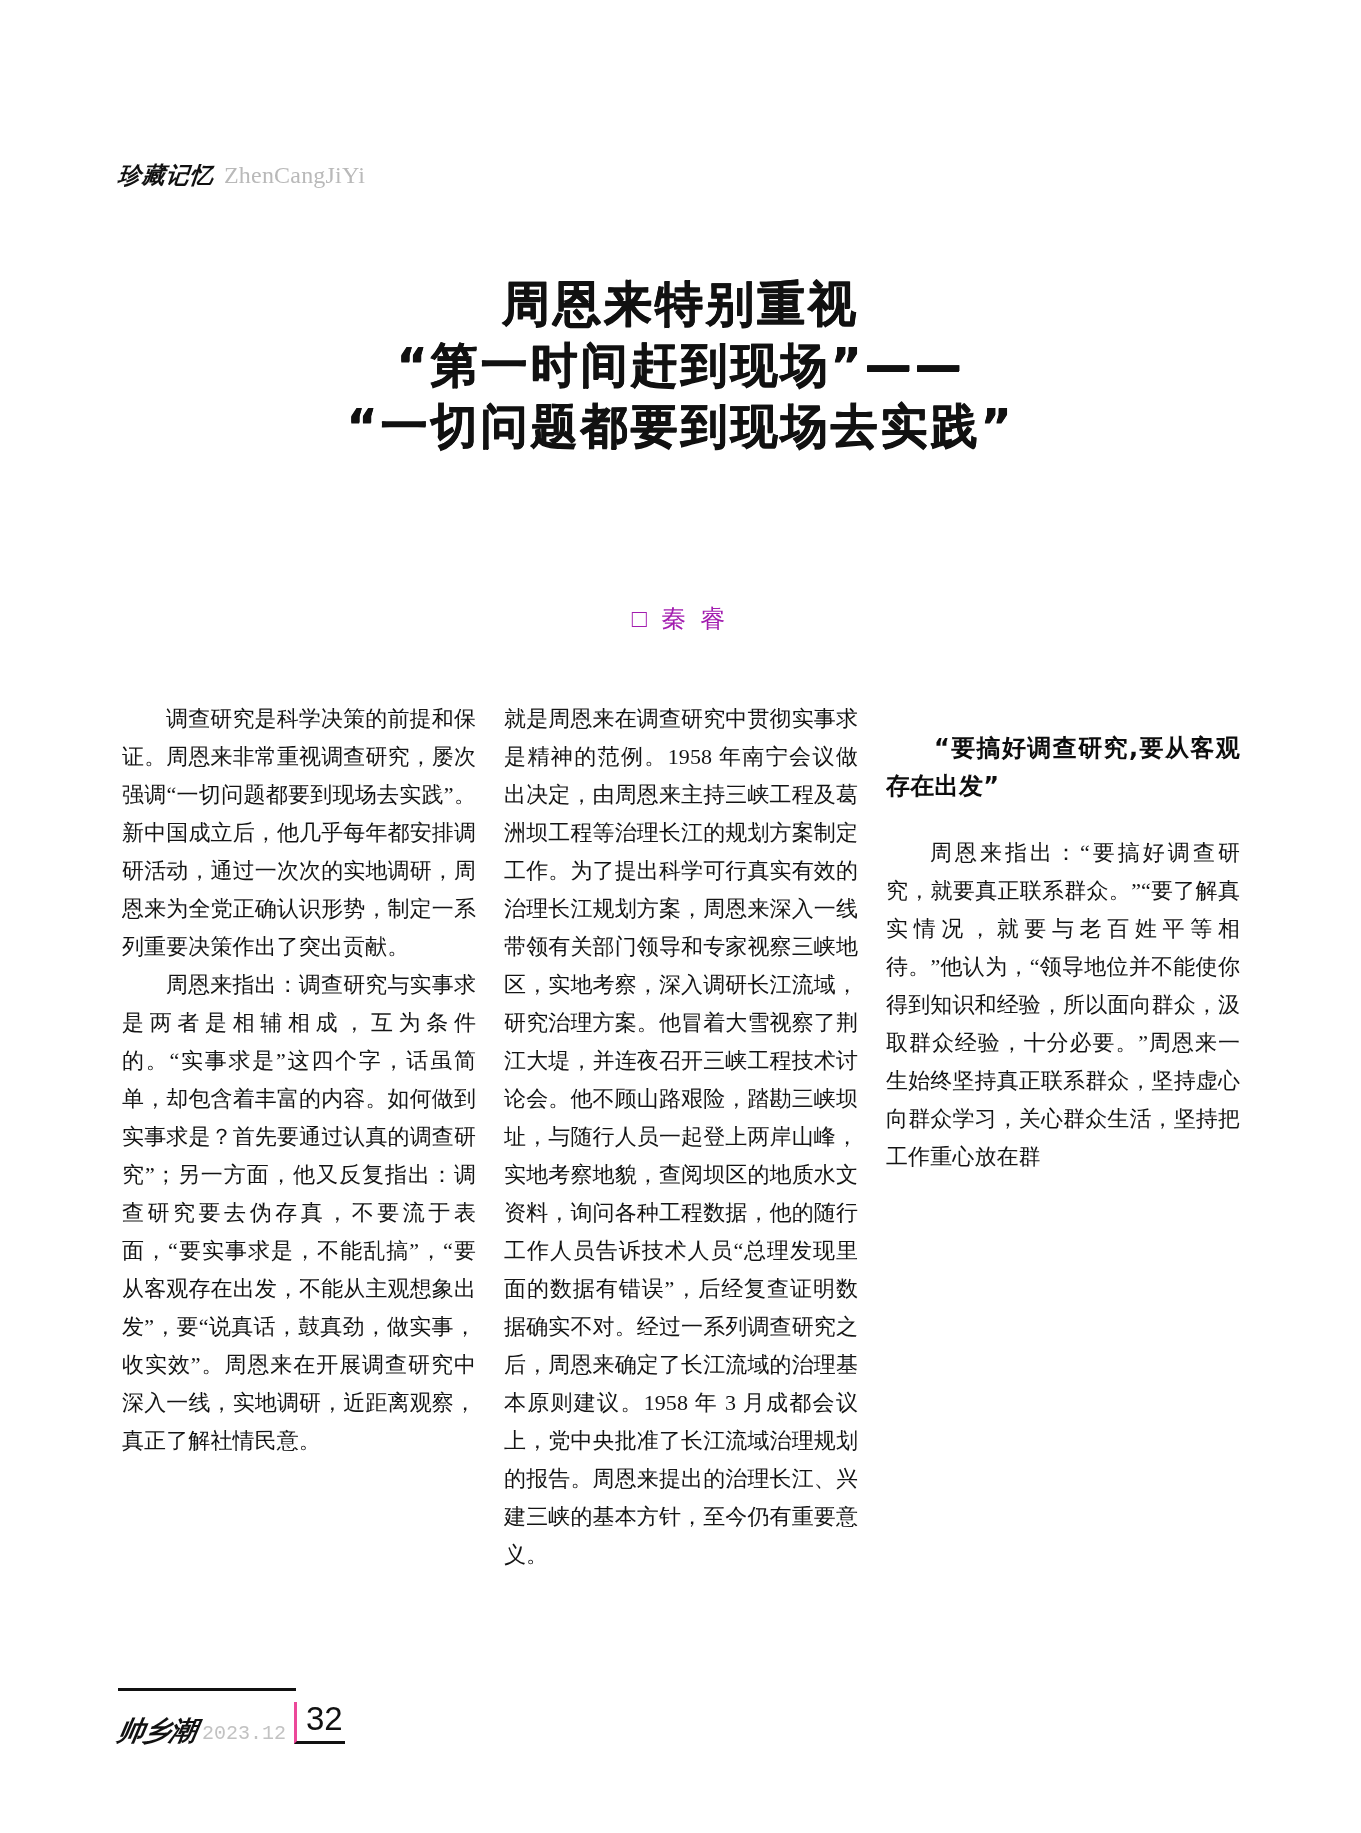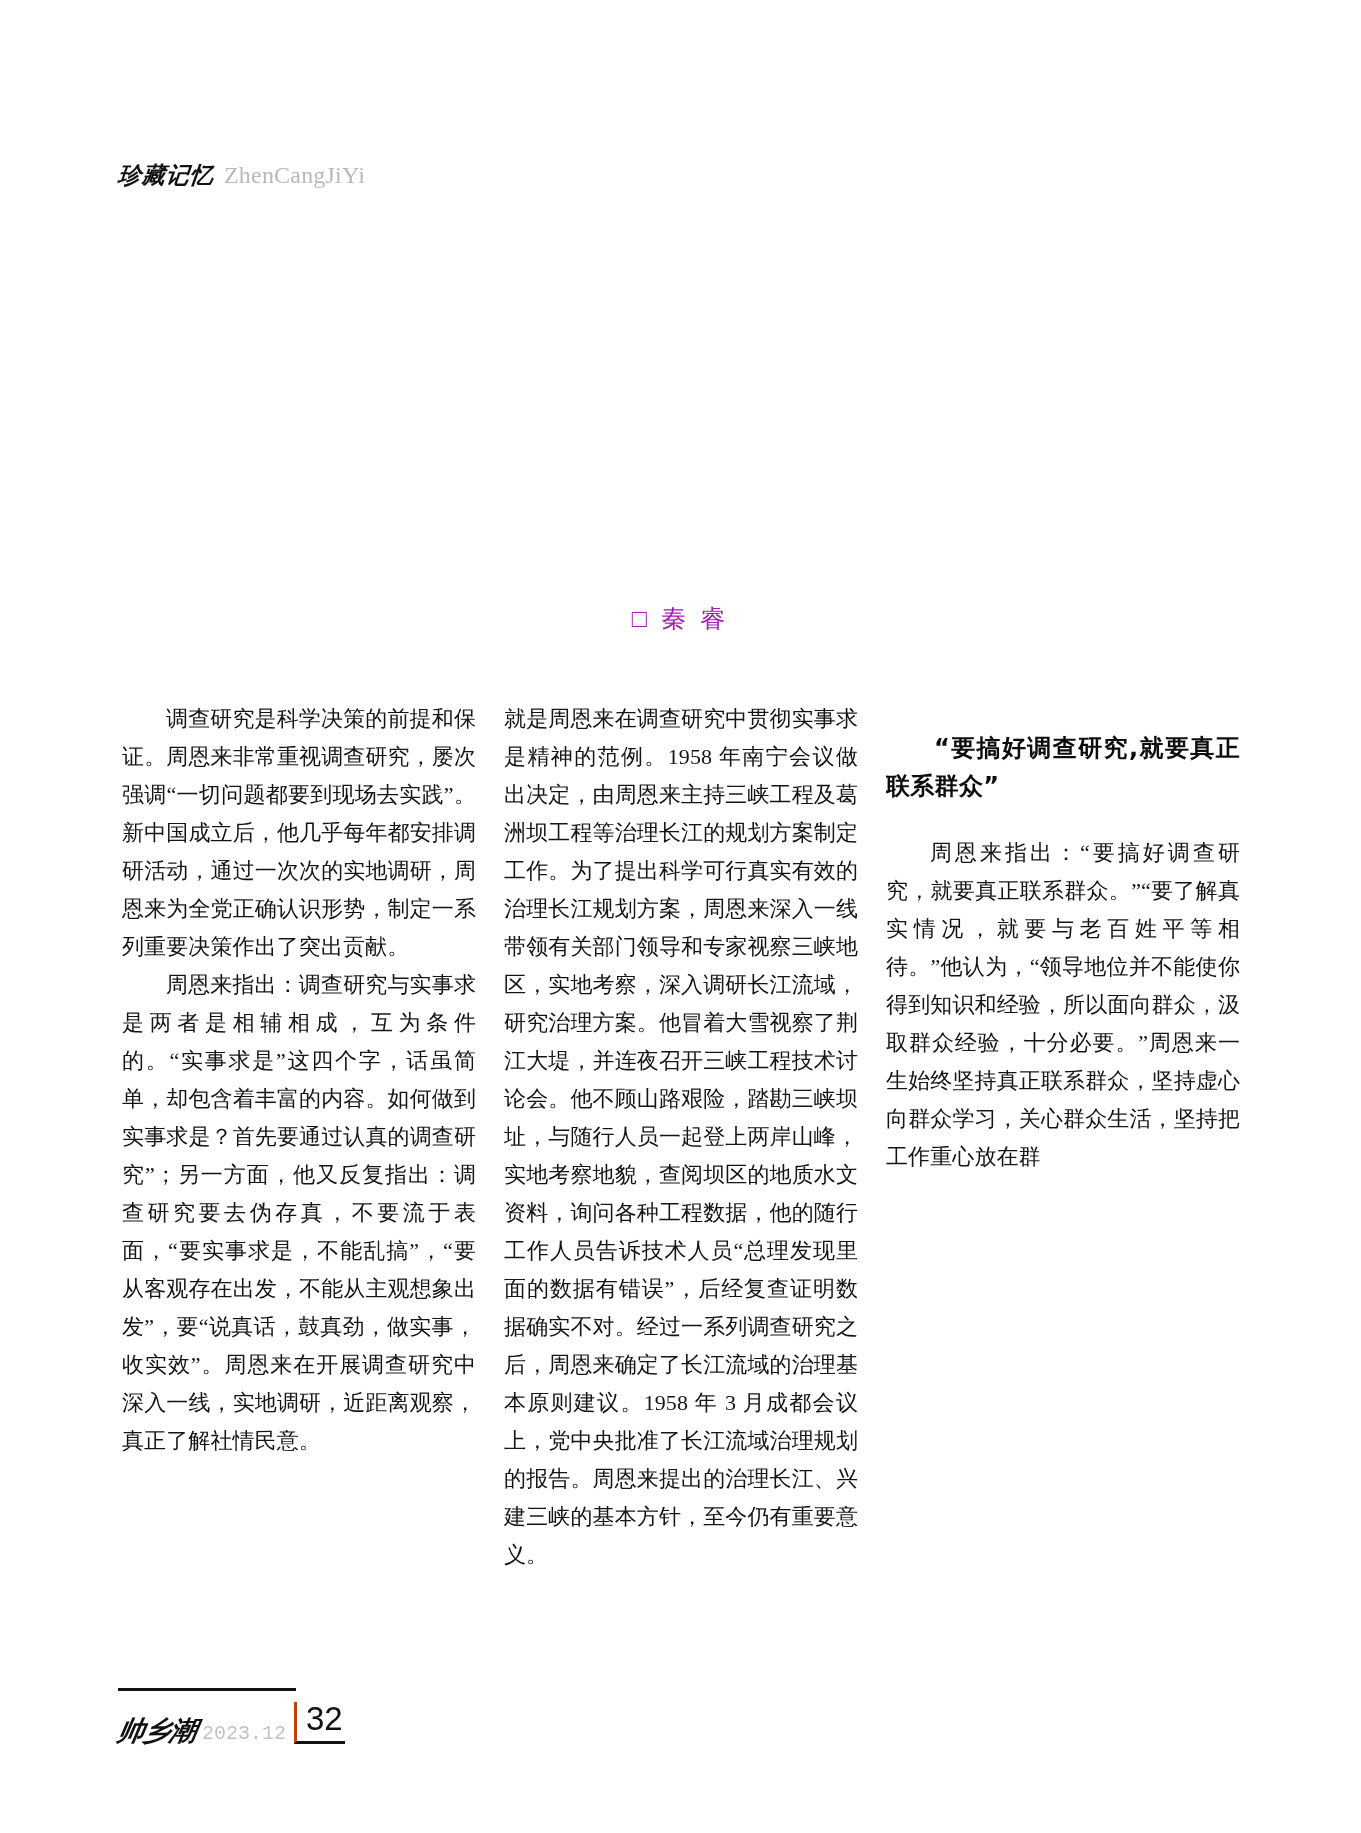--- a/index.html
+++ b/index.html
@@ -162,52 +162,57 @@
     line-height: 1;
   }
   .footer-pageno {
     font-family: "Liberation Sans", "DejaVu Sans", sans-serif;
     font-size: 33px;
     font-weight: 500;
     color: #111;
     line-height: 1;
     margin-left: 8px;
     padding: 0 2px 6px 9px;
-    border-left: 3px solid #c2410c;
+    border-left: 3px solid #ec4899;
     border-bottom: 3px solid #111;
   }
 </style>
 </head>
 <body>
 
 <div class="page">
 
   <div class="runhead">
     <span class="runhead-cn">珍藏记忆</span>
     <span class="runhead-py">ZhenCangJiYi</span>
   </div>
 
+  <div class="title-block">
+    <div class="title-line l1">周恩来特别重视</div>
+    <div class="title-line l2">“第一时间赶到现场”——</div>
+    <div class="title-line l3">“一切问题都要到现场去实践”</div>
+  </div>
 
   <div class="byline">□ 秦  睿</div>
 
   <div class="columns">
 
     <div class="col">
       <p class="body">调查研究是科学决策的前提和保证。周恩来非常重视调查研究，屡次强调“一切问题都要到现场去实践”。新中国成立后，他几乎每年都安排调研活动，通过一次次的实地调研，周恩来为全党正确认识形势，制定一系列重要决策作出了突出贡献。</p>
       <p class="body">周恩来指出：调查研究与实事求是两者是相辅相成，互为条件的。“实事求是”这四个字，话虽简单，却包含着丰富的内容。如何做到实事求是？首先要通过认真的调查研究”；另一方面，他又反复指出：调查研究要去伪存真，不要流于表面，“要实事求是，不能乱搞”，“要从客观存在出发，不能从主观想象出发”，要“说真话，鼓真劲，做实事，收实效”。周恩来在开展调查研究中深入一线，实地调研，近距离观察，真正了解社情民意。</p>
 
     </div>
 
     <div class="col">
       <p class="body cont">就是周恩来在调查研究中贯彻实事求是精神的范例。1958 年南宁会议做出决定，由周恩来主持三峡工程及葛洲坝工程等治理长江的规划方案制定工作。为了提出科学可行真实有效的治理长江规划方案，周恩来深入一线带领有关部门领导和专家视察三峡地区，实地考察，深入调研长江流域，研究治理方案。他冒着大雪视察了荆江大堤，并连夜召开三峡工程技术讨论会。他不顾山路艰险，踏勘三峡坝址，与随行人员一起登上两岸山峰，实地考察地貌，查阅坝区的地质水文资料，询问各种工程数据，他的随行工作人员告诉技术人员“总理发现里面的数据有错误”，后经复查证明数据确实不对。经过一系列调查研究之后，周恩来确定了长江流域的治理基本原则建议。1958 年 3 月成都会议上，党中央批准了长江流域治理规划的报告。周恩来提出的治理长江、兴建三峡的基本方针，至今仍有重要意义。</p>
 
     </div>
 
     <div class="col">
-      <h3 class="subhead">“要搞好调查研究,就要真正联系群众”</h3>
+      <h3 class="subhead">“要搞好调查研究,要从客观存在出发”</h3>
       <p class="body">周恩来指出：“要搞好调查研究，就要真正联系群众。”“要了解真实情况，就要与老百姓平等相待。”他认为，“领导地位并不能使你得到知识和经验，所以面向群众，汲取群众经验，十分必要。”周恩来一生始终坚持真正联系群众，坚持虚心向群众学习，关心群众生活，坚持把工作重心放在群</p>
     </div>
 
   </div>
 
   <div class="footer">
     <div class="footer-rule"></div>
     <span class="footer-logo">帅乡潮</span>
     <span class="footer-date">2023.12</span>
     <span class="footer-pageno">32</span>

